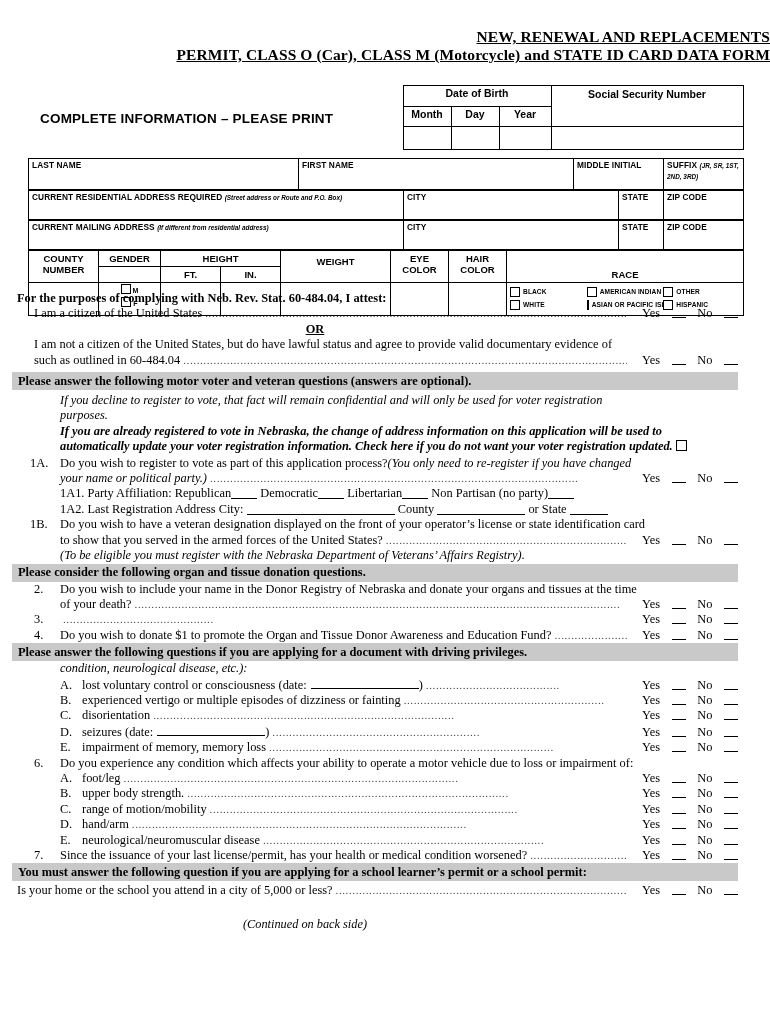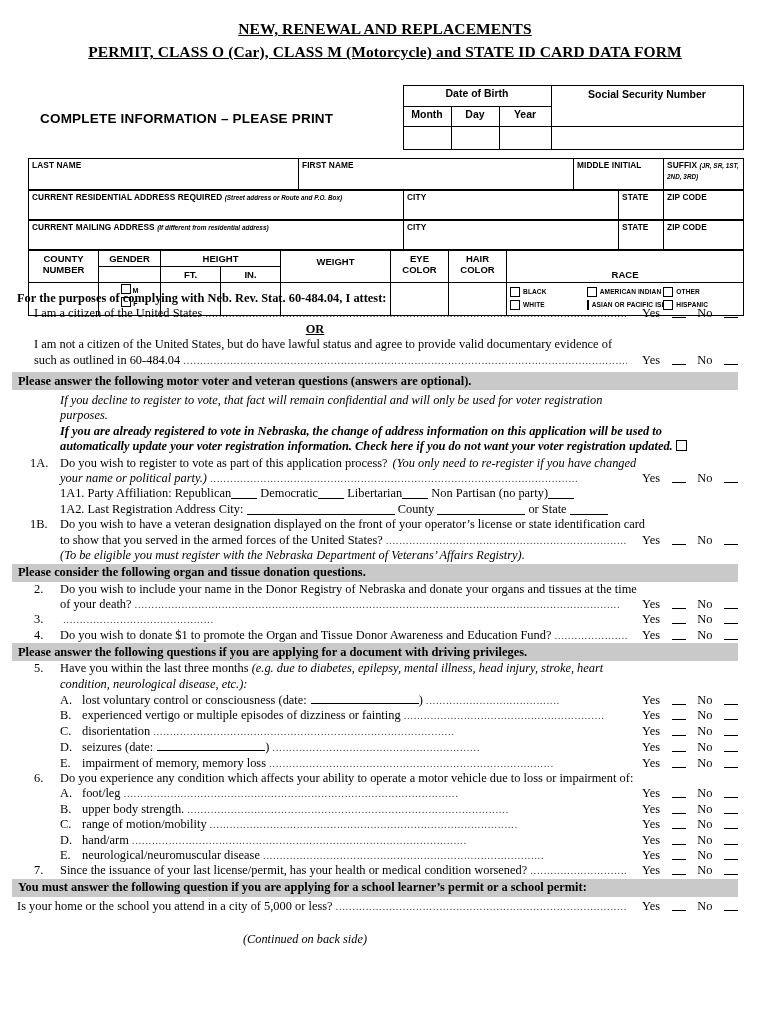--- a/index.html
+++ b/index.html
@@ -6,25 +6,25 @@
   body{
     width:770px;height:1024px;background:#ffffff;
     font-family:"Liberation Serif", serif;
     color:#000;
     position:relative;
     overflow:hidden;
   }
   .page{position:relative;width:770px;height:1024px;}
 
   
-  .title-wrap{text-align:center;padding-top:20px;}
+  .title-wrap{text-align:right;padding-top:28px;}
   .title1{font-weight:bold;font-size:15.5px;letter-spacing:.1px;
           text-decoration:underline;display:inline-block;line-height:17px;}
   .title2{font-weight:bold;font-size:15.5px;letter-spacing:.1px;
-          text-decoration:underline;display:inline-block;line-height:17px;margin-top:5px;}
+          text-decoration:underline;display:inline-block;line-height:17px;}
 
   
   .form-block{position:absolute;left:28px;top:85px;width:715px;}
   table.ft{border-collapse:collapse;width:715px;table-layout:fixed;}
   table.ft td{border:1.3px solid #000;vertical-align:top;padding:1px 3px;}
   .lbl{font-family:"Liberation Sans",sans-serif;font-size:8.3px;font-weight:bold;
        letter-spacing:.1px;line-height:10px;}
   .lbl-i{font-family:"Liberation Sans",sans-serif;font-size:6.4px;font-weight:bold;
          font-style:italic;letter-spacing:0;}
   .hdr-center{font-family:"Liberation Sans",sans-serif;font-size:10.5px;font-weight:bold;
@@ -311,21 +311,21 @@
     <div class="q bi indent2" style="padding-right:30px;">
       <span>If you are already registered to vote in Nebraska, the change of address information on this application will be used to automatically update your voter registration information.  Check here if you do not want your voter registration updated.</span>
       <span class="cbx-lg"></span>
     </div>
 
     <div class="q row" style="padding-left:18px;margin-top:1px;">
       <span class="num" style="width:30px;">1A.</span>
       <span class="txt">
         <span>Do you wish to register to vote as part of this application process?</span>
       </span>
-      <span class="ital" style="margin-left:5px;white-space:nowrap;">(You only need to re-register if you have changed</span>
+      <span class="ital" style="white-space:nowrap;">(You only need to re-register if you have changed</span>
     </div>
     <div class="q row" style="padding-left:48px;">
       <span class="txt ital">your name or political party.)</span>
       <span class="dots">..............................................................................................................</span>
       <span class="yn">
           <span>Yes</span>
           <span class="u" style="width:14px;"></span>
           <span>No</span>
           <span class="u" style="width:14px;"></span>
         </span>
@@ -397,24 +397,20 @@
       <span class="yn">
           <span>Yes</span>
           <span class="u" style="width:14px;"></span>
           <span>No</span>
           <span class="u" style="width:14px;"></span>
         </span>
     </div>
 
     <div class="barhdr">Please answer the following questions if you are applying for a document with driving privileges.</div>
 
-    <div class="q" style="padding-left:22px;">
-      <span style="display:inline-block;width:26px;">5.</span><span>Have you within the last three months</span>
-      <span class="ital">(e.g. due to diabetes, epilepsy, mental illness, head injury, stroke, heart</span>
-    </div>
     <div class="q ital" style="padding-left:48px;">condition, neurological disease, etc.):</div>
     <div id="q5-items">
         <div class="q row" style="padding-left: 48px;">
           <span class="num" style="width: 22px;">A.</span>
           <span class="txt">lost voluntary control or consciousness (date:</span>
           <span class="u" style="width: 108px; margin-left: 4px;"></span>
           <span>)</span>
           <span class="dots">........................................</span>
           <span class="yn">
             <span>Yes</span>

